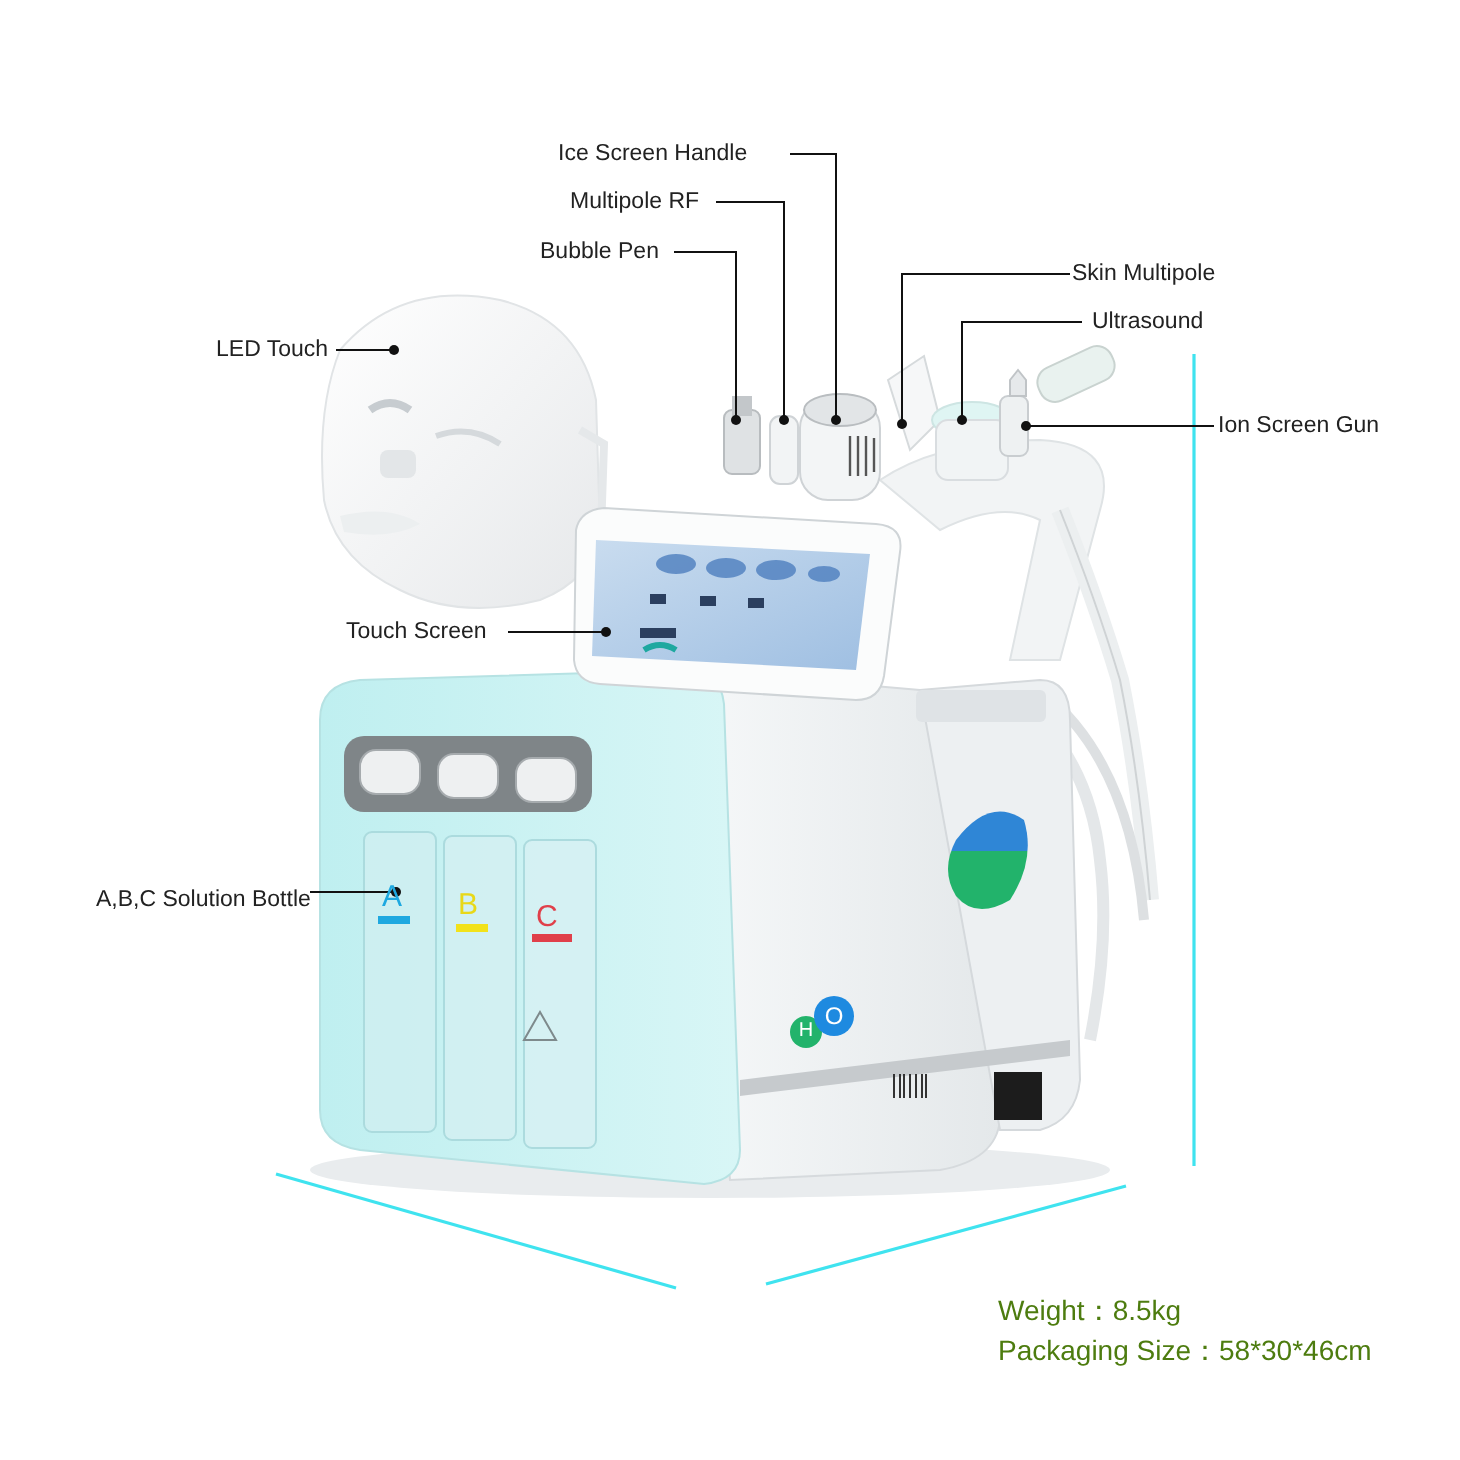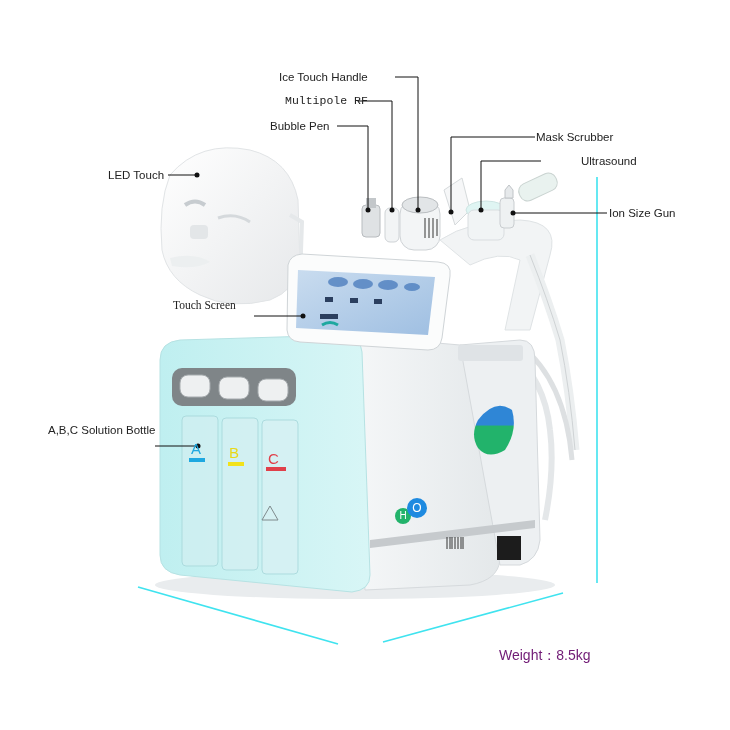--- a/index.html
+++ b/index.html
@@ -1,18 +1,18 @@
 <!DOCTYPE html>
 <html><head>
 <meta charset="utf-8">
 <style>
   html,body{margin:0;padding:0;background:#ffffff;}
   #stage{position:relative;width:730px;height:730px;overflow:hidden;background:#ffffff;font-family:"Liberation Sans",sans-serif;}
   .lbl{position:absolute;font-size:11.5px;color:#222;white-space:nowrap;line-height:14px;}
-  .spec{position:absolute;font-size:14px;color:#701a75;white-space:nowrap;line-height:18px;}
+  .spec{position:absolute;font-size:14px;color:#4d7c0f;white-space:nowrap;line-height:18px;}
   svg{position:absolute;left:0;top:0;}
 </style>
 </head>
 <body>
 
 <div id="stage">
 
   <svg width="730" height="730" viewBox="0 0 730 730">
     <defs>
       <linearGradient id="tealBody" x1="0" y1="0" x2="1" y2="0">
@@ -176,25 +176,26 @@
 
   <span style="position:absolute;left:191px;top:440px;font-size:15px;color:#1ea8e0;font-family:'Liberation Sans',sans-serif;">A</span>
   <span style="position:absolute;left:229px;top:444px;font-size:15px;color:#e8d818;font-family:'Liberation Sans',sans-serif;">B</span>
   <span style="position:absolute;left:268px;top:450px;font-size:15px;color:#e0404a;font-family:'Liberation Sans',sans-serif;">C</span>
 
   <div style="position:absolute;left:395px;top:498px;width:40px;height:30px;">
     <span style="position:absolute;left:0;top:10px;width:16px;height:16px;border-radius:50%;background:#22b36b;color:#fff;font-size:10px;text-align:center;line-height:16px;">H</span>
     <span style="position:absolute;left:12px;top:0;width:20px;height:20px;border-radius:50%;background:#1e8ae0;color:#fff;font-size:12px;text-align:center;line-height:20px;">O</span>
   </div>
 
-  <span class="lbl" style="left:279px;top:70px;">Ice Touch Handle</span>
-  <span class="lbl" style="left:285px;top:94px;font-family:Liberation Mono, monospace;">Multipole RF</span>
+  <span class="lbl" style="left:279px;top:70px;">Ice Screen Handle</span>
+  <span class="lbl" style="left:285px;top:94px;">Multipole RF</span>
   <span class="lbl" style="left:270px;top:119px;text-align:right;">Bubble Pen</span>
-  <span class="lbl" style="left:536px;top:130px;">Mask Scrubber</span>
-  <span class="lbl" style="left:546px;top:154px;margin-left:35px;">Ultrasound</span>
-  <span class="lbl" style="left:609px;top:206px;">Ion Size Gun</span>
+  <span class="lbl" style="left:536px;top:130px;">Skin Multipole</span>
+  <span class="lbl" style="left:546px;top:154px;">Ultrasound</span>
+  <span class="lbl" style="left:609px;top:206px;">Ion Screen Gun</span>
   <span class="lbl" style="left:108px;top:168px;">LED Touch</span>
-  <span class="lbl" style="left:173px;top:298px;font-family:Liberation Serif, serif;">Touch Screen</span>
-  <span class="lbl" style="left:48px;top:423px;text-align:center;">A,B,C Solution Bottle</span>
+  <span class="lbl" style="left:173px;top:309px;">Touch Screen</span>
+  <span class="lbl" style="left:48px;top:443px;text-align:center;">A,B,C Solution Bottle</span>
 
   <span class="spec" style="left:499px;top:646px;">Weight：8.5kg</span>
+  <span class="spec" style="left:499px;top:666px;">Packaging Size：58*30*46cm</span>
 
 </div>
 
 </body></html>

